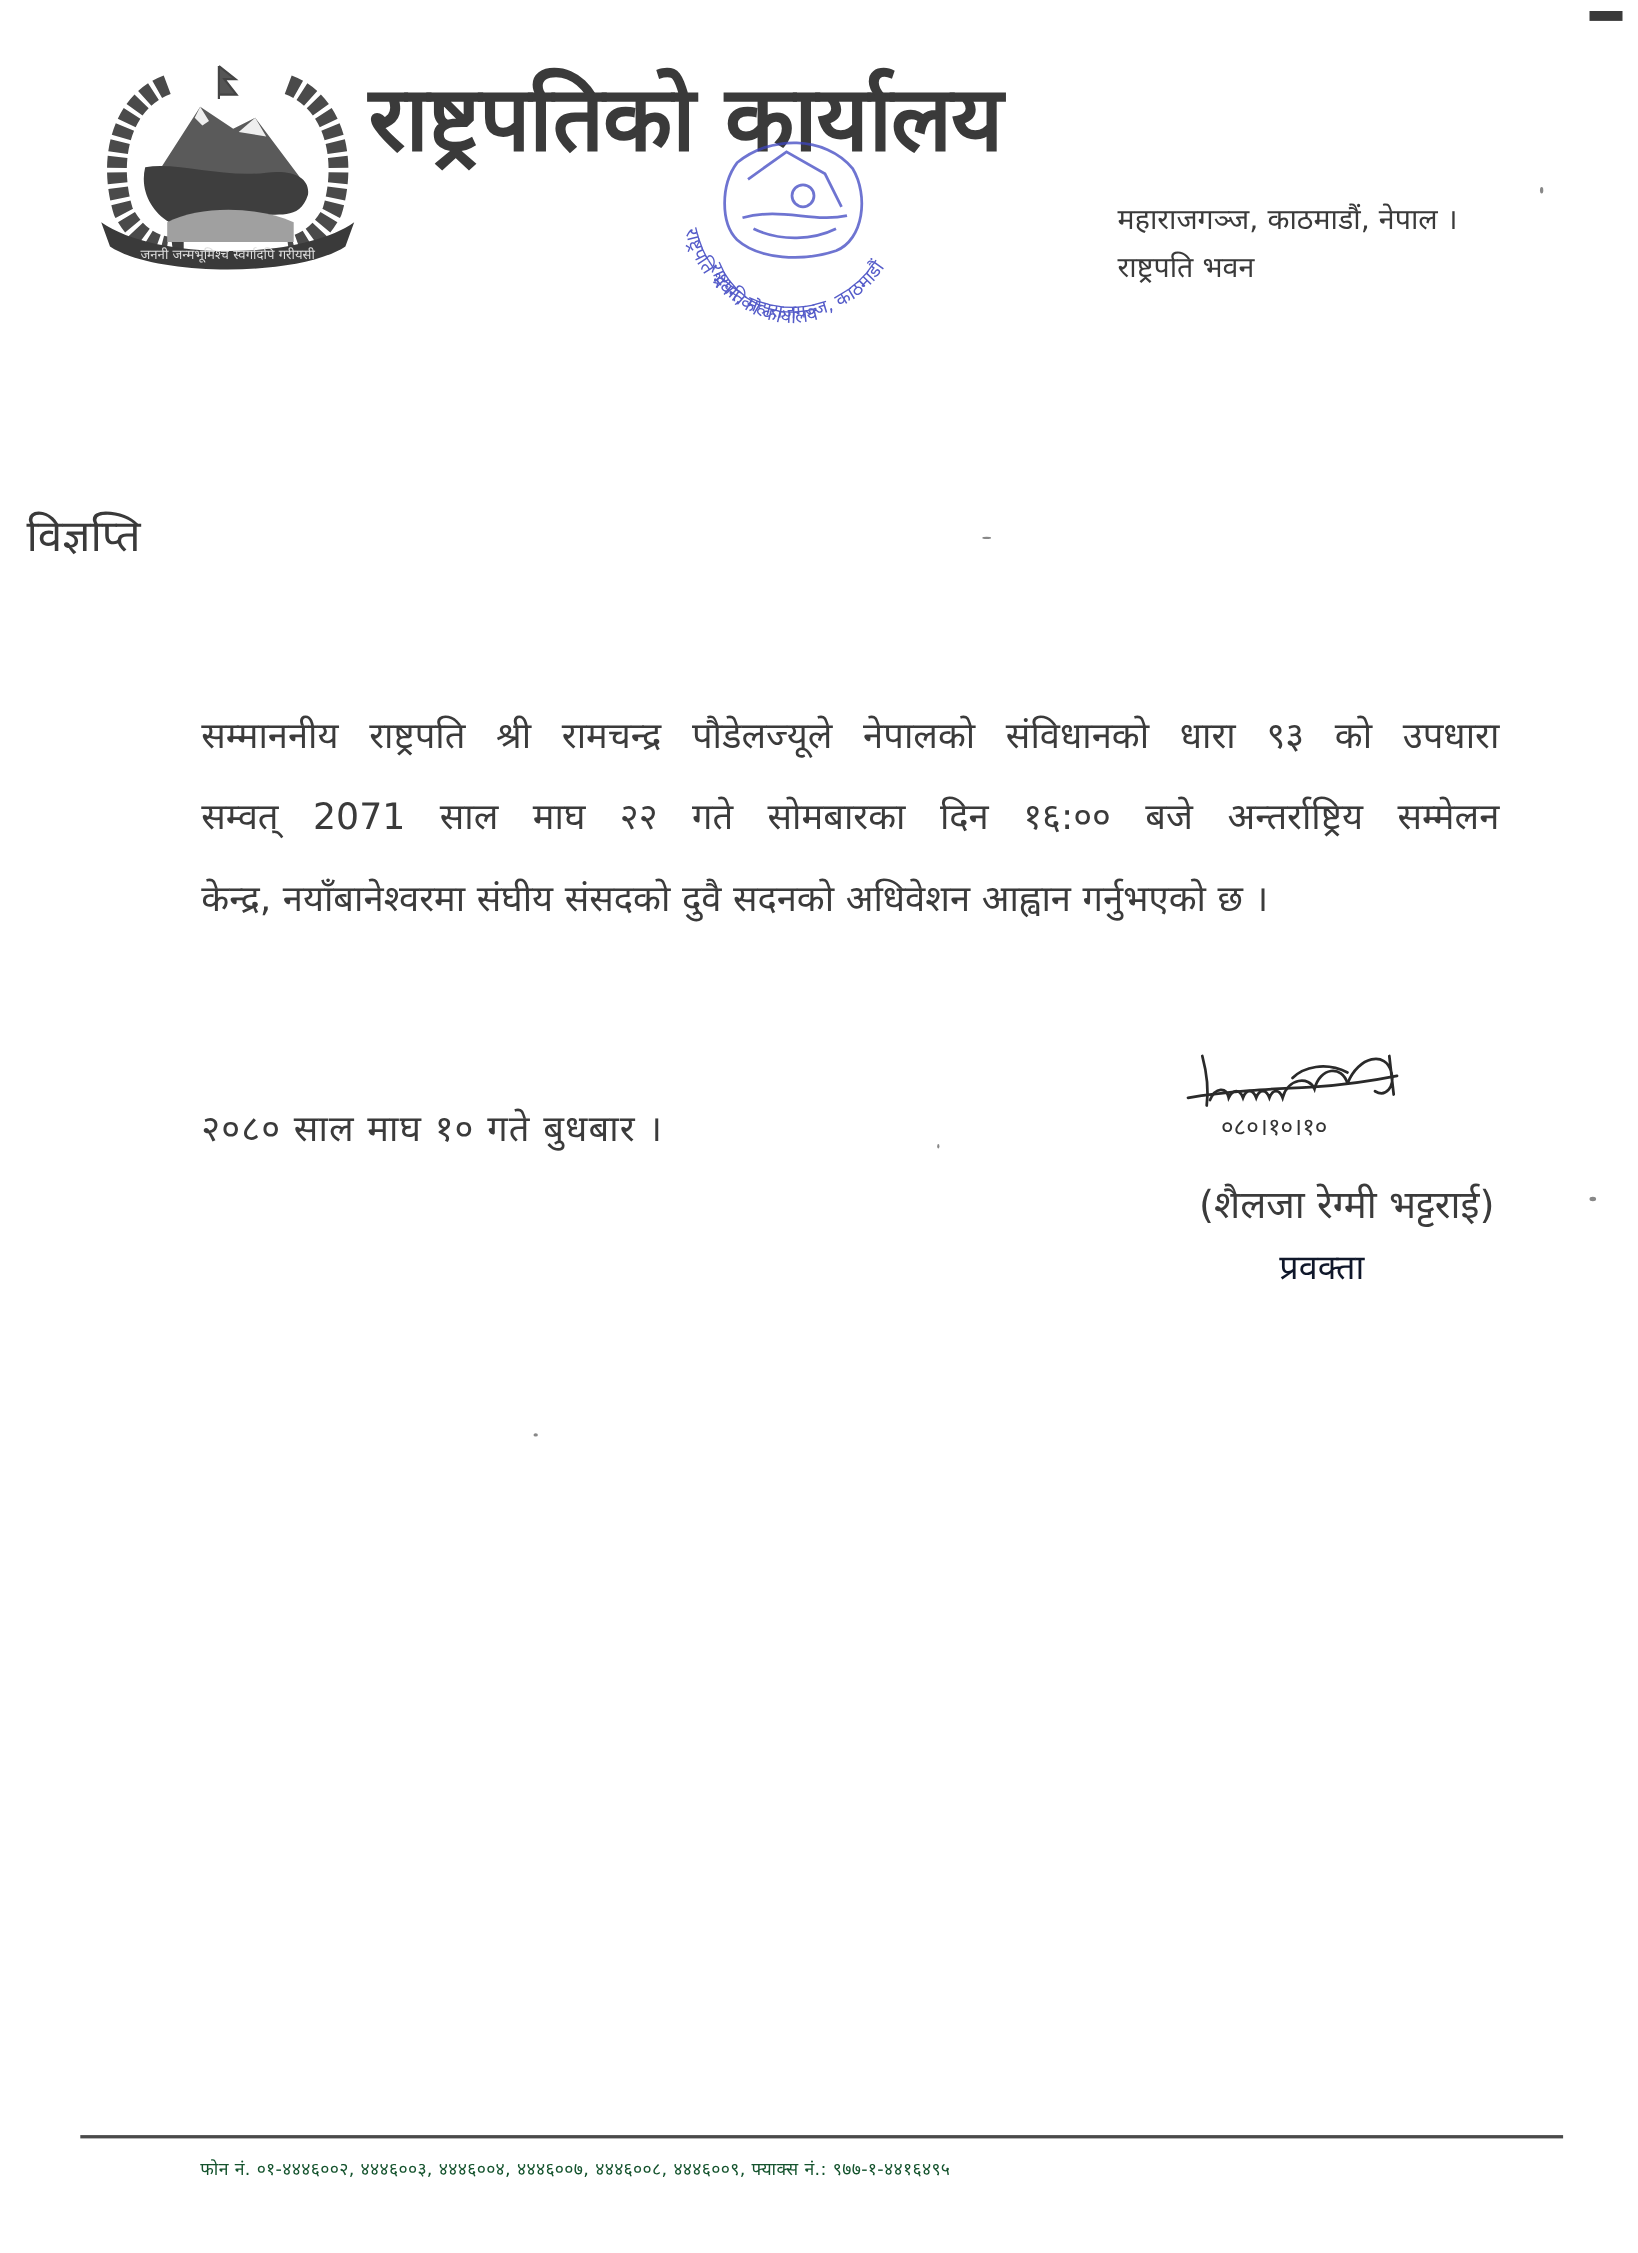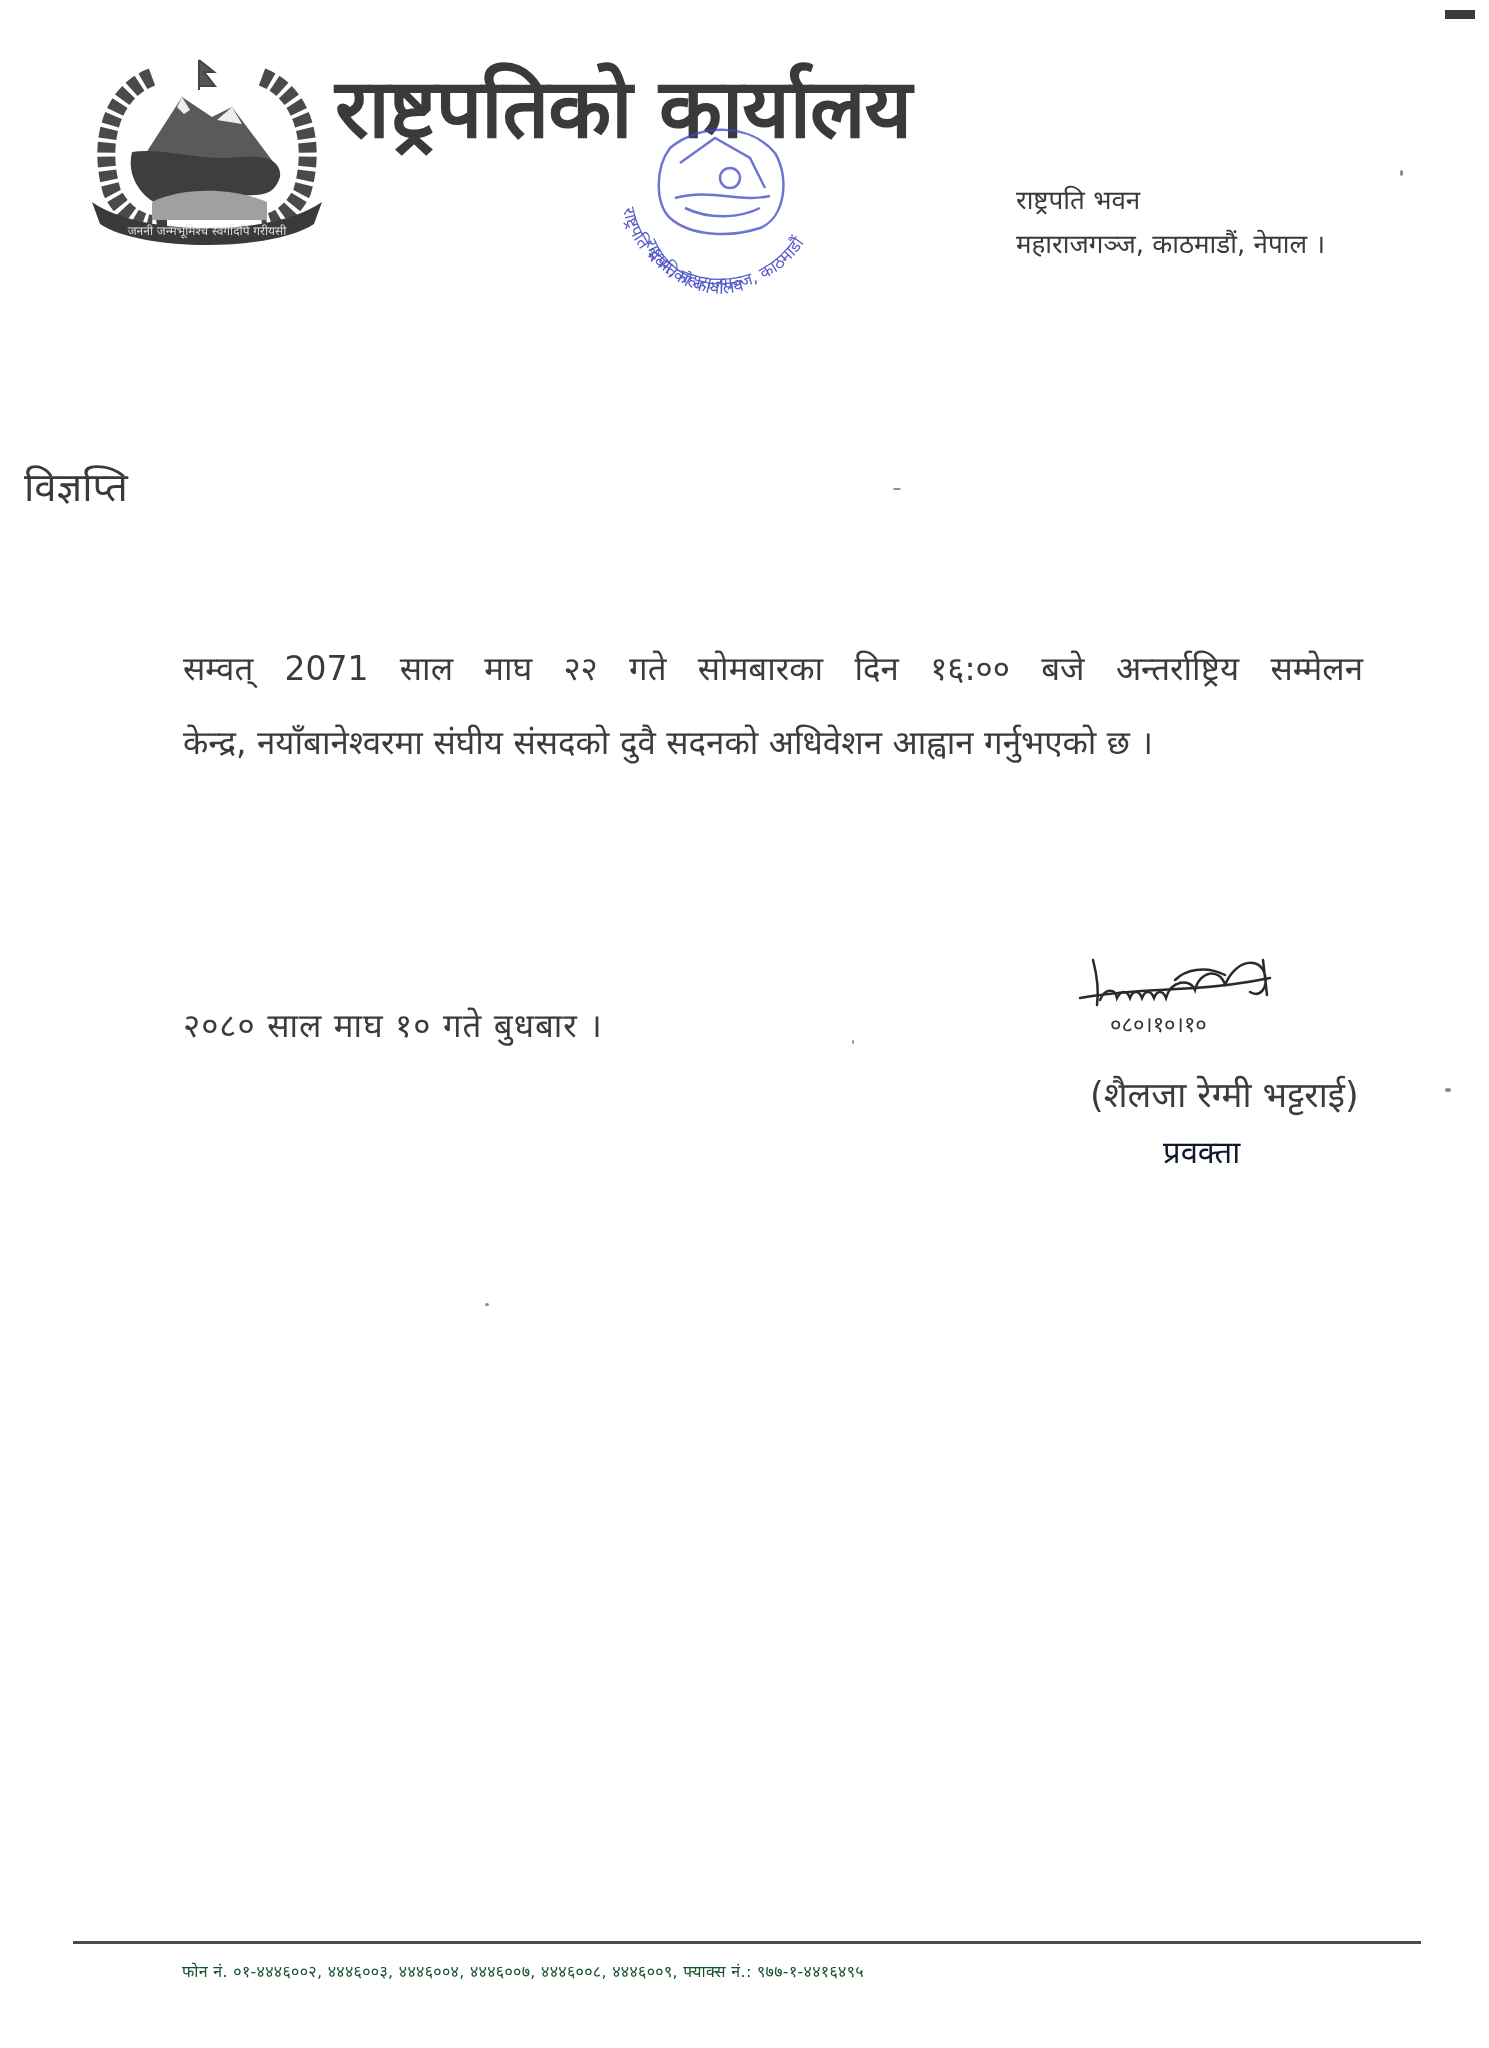--- a/index.html
+++ b/index.html
@@ -85,27 +85,28 @@
     <path d="M80,55 L115,30 L150,50 L165,80"></path>
     <path d="M75,90 C110,80 140,95 170,88"></path>
     <path d="M85,100 C110,112 140,110 160,100"></path>
     <circle cx="130" cy="70" r="10"></circle>
   </g>
   <text class="stamp-text"><textPath href="#stampArcInner" startOffset="8%">राष्ट्रपतिको कार्यालय</textPath></text>
   <text class="stamp-text"><textPath href="#stampArcOuter" startOffset="2%">राष्ट्रपति भवन, महाराजगञ्ज, काठमाडौं</textPath></text>
 </svg>
 
 <div class="abs address">
+  <div>महाराजगञ्ज, काठमाडौं, नेपाल ।</div>
   <div>राष्ट्रपति भवन</div>
-  <div>महाराजगञ्ज, काठमाडौं, नेपाल ।</div>
 </div>
 
 <div class="abs notice-title">विज्ञप्ति</div>
 
 <div class="abs body-text">
+  <span class="body-line">सम्माननीय राष्ट्रपति श्री रामचन्द्र पौडेलज्यूले नेपालको संविधानको धारा ९३ को उपधारा</span>
   <span class="body-line">सम्वत् 2071 साल माघ २२ गते सोमबारका दिन १६:०० बजे अन्तर्राष्ट्रिय सम्मेलन</span>
   <span class="body-line last">केन्द्र, नयाँबानेश्वरमा संघीय संसदको दुवै सदनको अधिवेशन आह्वान गर्नुभएको छ ।</span>
 </div>
 
 <div class="abs date-line">२०८० साल माघ १० गते बुधबार ।</div>
 
 <svg class="abs signature" viewBox="0 0 210 95">
   <g fill="none" stroke="#2a2a2a" stroke-width="2.5" stroke-linecap="round">
     <path d="M18,10 C22,25 24,40 22,55"></path>
     <path d="M5,48 C40,42 80,40 120,38 C150,36 175,32 195,28"></path>

